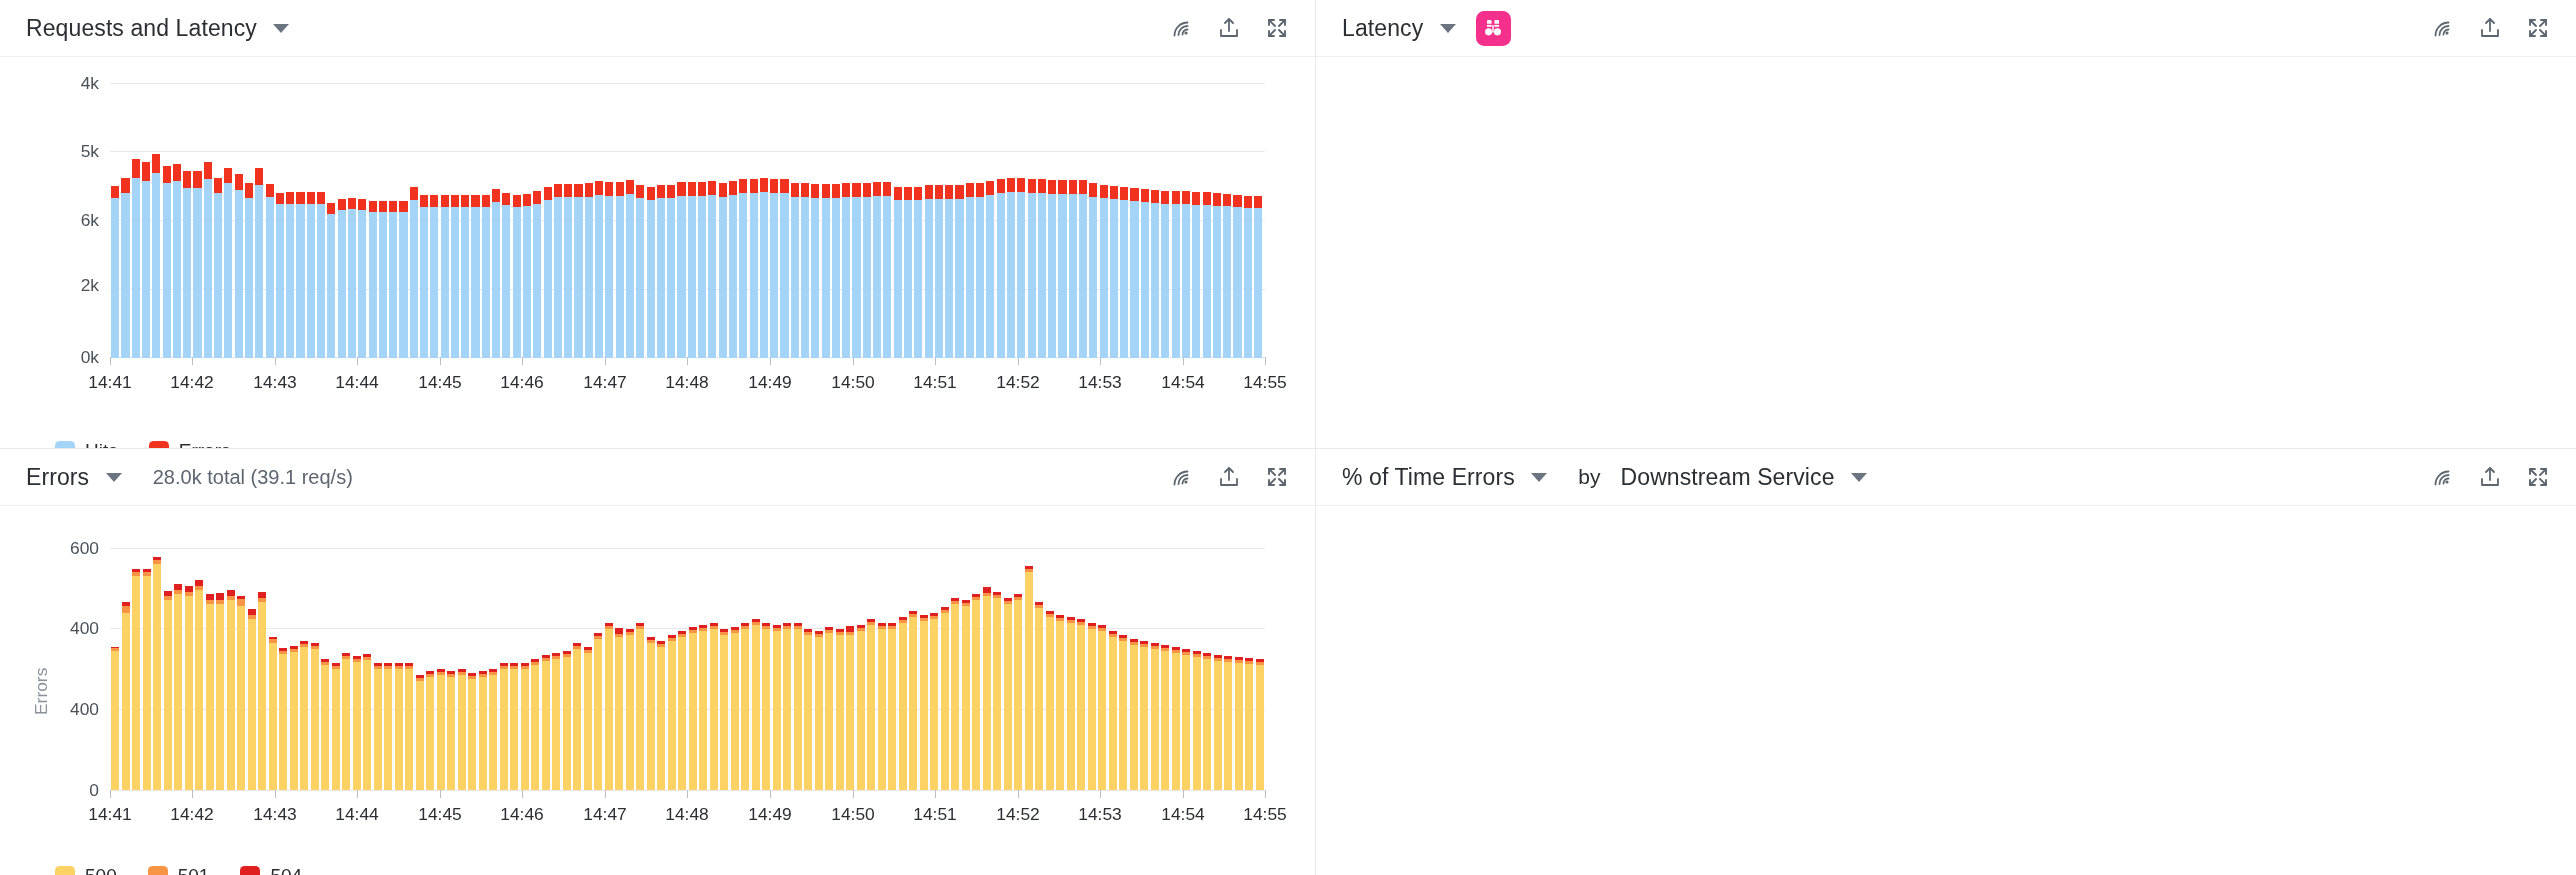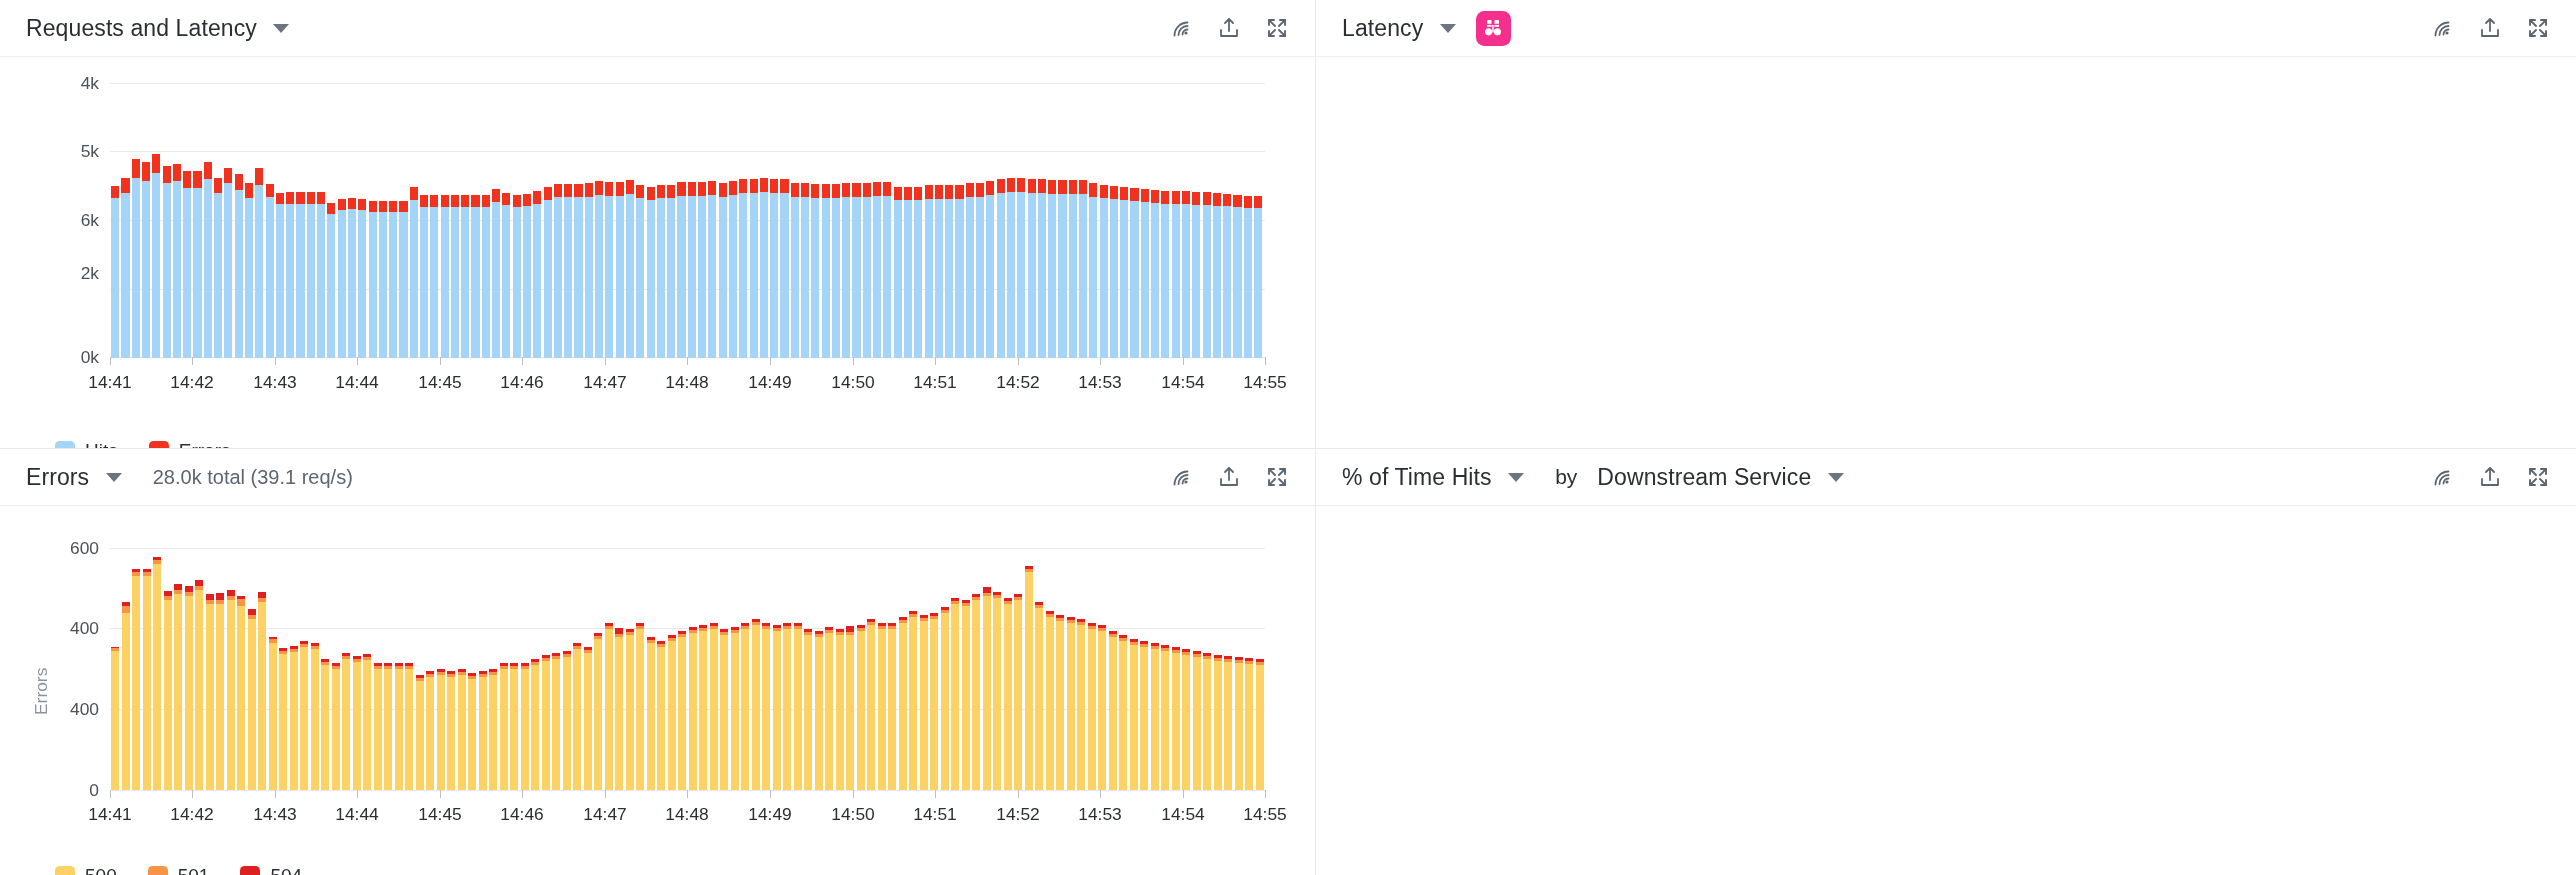--- a/index.html
+++ b/index.html
@@ -120,21 +120,21 @@
               <path d="M20 20l-6-6"></path>
           </g>
         </svg>
       </span>
     </div>
     <div class="body">
       <div id="c1" style="position: absolute; left: 0px; top: 0px;">
           <div class="gl" style="left: 110px; top: 300px; width: 1155px;"></div>
           <div class="ytick" style="left: 22px; top: 300px; width: 77px;">0k</div>
           <div class="gl" style="left: 110px; top: 232px; width: 1155px;"></div>
-          <div class="ytick" style="left: 22px; top: 216px; width: 77px;">2k</div>
+          <div class="ytick" style="left: 22px; top: 228px; width: 77px;">2k</div>
           <div class="gl" style="left: 110px; top: 163px; width: 1155px;"></div>
           <div class="ytick" style="left: 22px; top: 163px; width: 77px;">6k</div>
           <div class="gl" style="left: 110px; top: 94px; width: 1155px;"></div>
           <div class="ytick" style="left: 22px; top: 94px; width: 77px;">5k</div>
           <div class="gl" style="left: 110px; top: 26px; width: 1155px;"></div>
           <div class="ytick" style="left: 22px; top: 26px; width: 77px;">4k</div>
           <div class="xmark" style="left: 110px; top: 300px; height: 8.2px;"></div>
           <div class="xtick" style="left: 110px; top: 315px;">14:41</div>
           <div class="xmark" style="left: 192px; top: 300px; height: 8.2px;"></div>
           <div class="xtick" style="left: 192px; top: 315px;">14:42</div>
@@ -1324,21 +1324,21 @@
           <div class="li">
             <span class="sw" style="background: rgb(224, 32, 32);"></span>
             <span>504</span>
           </div>
         </div>
     </div>
   </div>
 
   <div class="panel">
     <div class="phead">
-      <span class="ptitle">% of Time Hits</span>
+      <span class="ptitle">% of Time Errors</span>
       <span class="caret"></span>
       <span class="byword">by</span>
       <span class="ptitle">Downstream Service</span>
       <span class="caret"></span>
       <span class="spacer"></span>
       <span class="icons">
         <svg class="ic" viewBox="0 0 24 24">
           <g fill="none" stroke="#5c666f" stroke-width="1.8" stroke-linecap="round">
             <circle cx="17" cy="17" r="1.6" fill="#5c666f" stroke="none"></circle>
             <path d="M13.5 18.5a5 5 0 0 1 5-5"></path>

